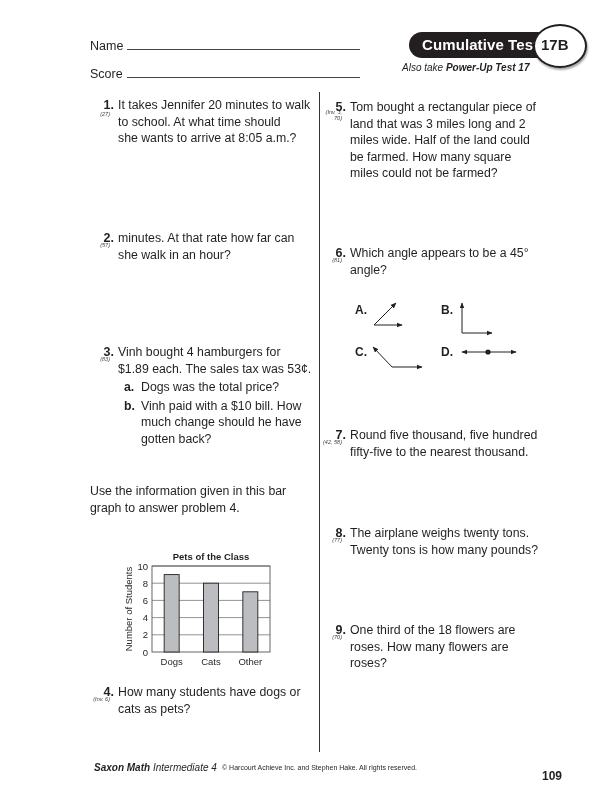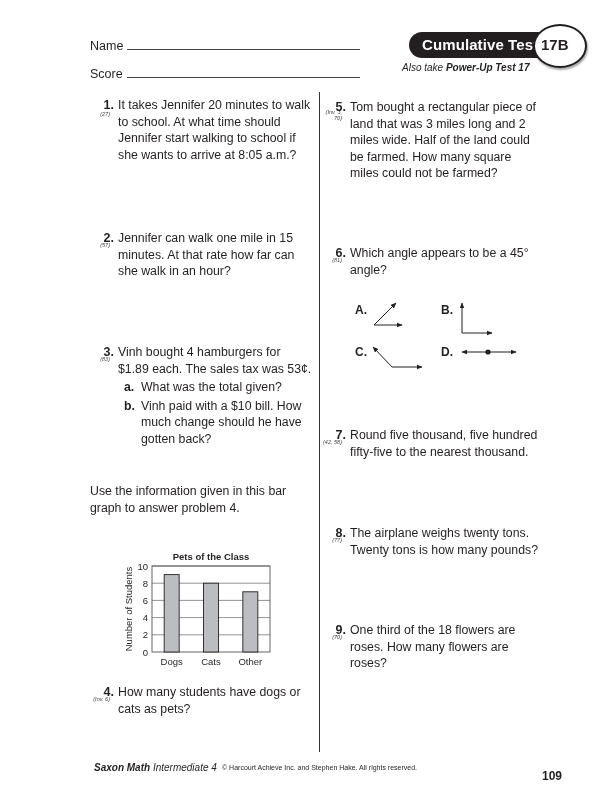--- a/index.html
+++ b/index.html
@@ -47,44 +47,42 @@
 
 <div class="divider"></div>
 
 <div id="qwrap">
     <div class="q" style="left: 95px; top: 97px;">
       <span class="qnum" style="left: -3px; top: 0px;">1.</span>
       <span class="qref" style="left: -7px; top: 14px;">(27)</span>
       <div class="qtext" style="left: 23px; top: 0px; white-space: nowrap;">
         <div>It takes Jennifer 20 minutes to walk</div>
         <div>to school. At what time should</div>
-        <div>Jennifer start walking to school if</div>
         <div>she wants to arrive at 8:05 a.m.?</div>
       </div>
     </div>
     <div class="q" style="left: 95px; top: 230px;">
       <span class="qnum" style="left: -3px; top: 0px;">2.</span>
       <span class="qref" style="left: -7px; top: 12px;">(57)</span>
       <div class="qtext" style="left: 23px; top: 0px; white-space: nowrap;">
-        <div>Jennifer can walk one mile in 15</div>
         <div>minutes. At that rate how far can</div>
         <div>she walk in an hour?</div>
       </div>
     </div>
     <div class="q" style="left: 95px; top: 344px;">
       <span class="qnum" style="left: -3px; top: 0px;">3.</span>
       <span class="qref" style="left: -7px; top: 12px;">(83)</span>
       <div class="qtext" style="left: 23px; top: 0px; white-space: nowrap;">
         <div>Vinh bought 4 hamburgers for</div>
         <div>$1.89 each. The sales tax was 53¢.</div>
       </div>
       <div class="sub" style="left: 29px; top: 35px; white-space: nowrap;">
         <span class="sl">a.</span>
         <div class="st">
-          <div>What was the total given?</div>
+          <div>Dogs was the total price?</div>
         </div>
       </div>
       <div class="sub" style="left: 29px; top: 53.5px; white-space: nowrap;">
         <span class="sl">b.</span>
         <div class="st">
           <div>Vinh paid with a $10 bill. How</div>
           <div>much change should he have</div>
           <div>gotten back?</div>
         </div>
       </div>

